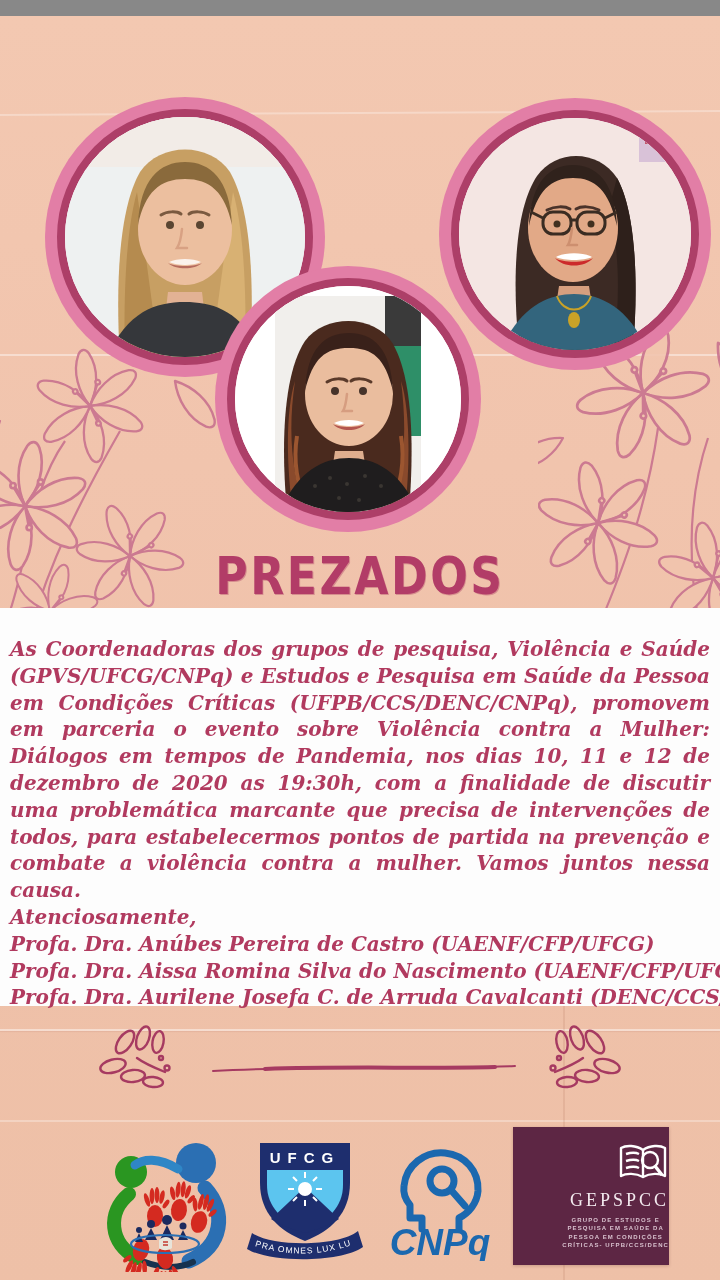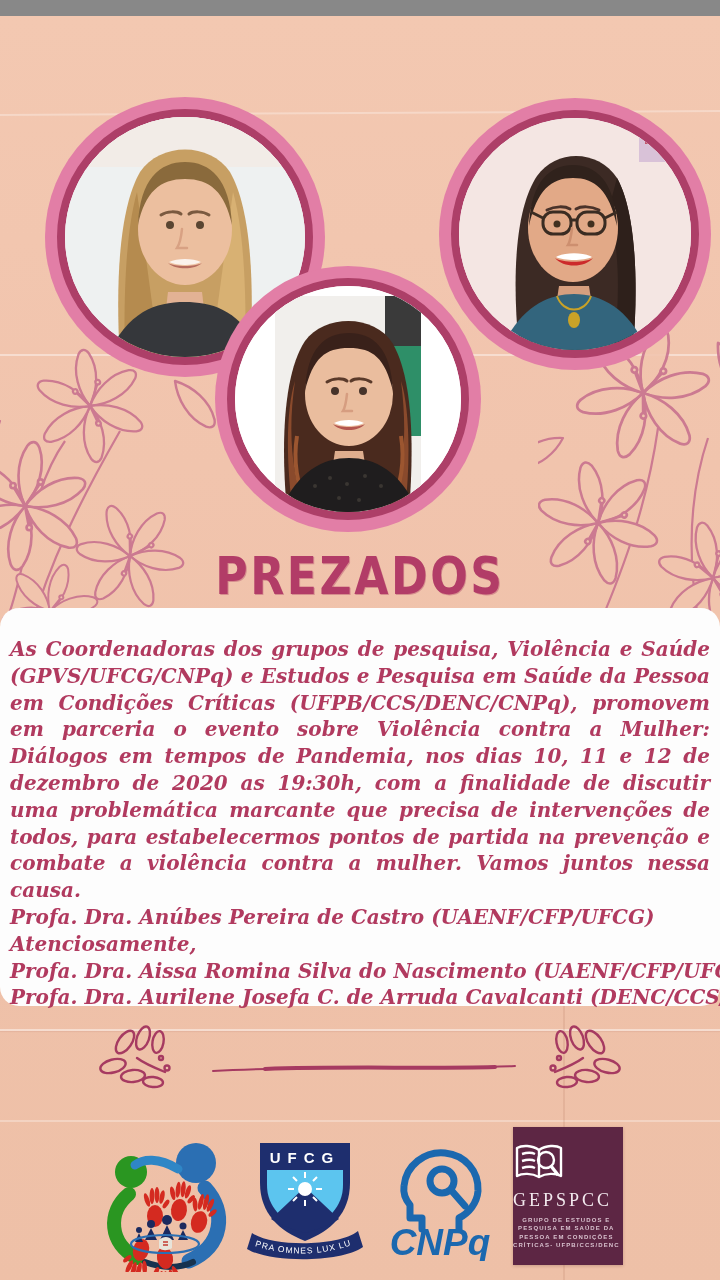--- a/index.html
+++ b/index.html
@@ -36,34 +36,34 @@
     font-weight:800;font-size:52px;line-height:1;letter-spacing:3px;
     color:#b23c67;transform:scaleX(.85);
     text-shadow:1px 1px 0 rgba(164,44,86,.35);
   }
   
   .panel{
     position:absolute;z-index:2;left:0;top:592px;width:720px;height:398px;
     background:#fdfdfd;box-sizing:border-box;padding:28px 10px 0 10px;
     color:#b13a5f;
     font-family:"DejaVu Serif","Liberation Serif",serif;
-    font-style:italic;font-weight:bold;font-size:20px;line-height:26.8px;border-radius:19px;
+    font-style:italic;font-weight:bold;font-size:20px;line-height:26.8px;
   }
   .panel p{margin:0;text-align:justify;}
   .msg-line{text-align:left;white-space:nowrap;}
   
   .divider{position:absolute;z-index:2;left:95px;top:1008px;pointer-events:none;}
   
   .logo{position:absolute;z-index:2;}
   .logo.gpvs{left:93px;top:1116px;}
   .logo.ufcg{left:246px;top:1121px;}
   .logo.cnpq{left:375px;top:1127px;}
   .logo.gepspcc{
-    left:513px;top:1111px;width:110px;height:138px;background:#5d2644;
-    display:flex;flex-direction:column;align-items:flex-start;justify-content:center;
+    left:513px;top:1111px;width:156px;height:138px;background:#5d2644;
+    display:flex;flex-direction:column;align-items:flex-end;justify-content:center;
     box-shadow:0 1px 3px rgba(90,40,40,.25);
   }
   .gepspcc-acronym{
     font-family:"Liberation Serif",serif;color:#f3eaef;font-size:18px;
     letter-spacing:3px;margin-top:5px;font-weight:normal;
   }
   .gepspcc-caption{margin-top:5px;text-align:center;}
   .gepspcc-caption div{
     font-size:6px;font-weight:bold;letter-spacing:1.1px;color:#d9c2cf;line-height:8.5px;
   }
@@ -197,22 +197,22 @@
       <path d="M42,232 C60,190 88,176 115,176 C142,176 170,190 188,232 Z" fill="#33657d"></path>
       <path d="M98,178 C104,196 126,196 132,178" stroke="#c9a227" stroke-width="2" fill="none"></path>
       <ellipse cx="115" cy="202" rx="6" ry="8" fill="#c9a227"></ellipse>
     </svg>
   </div>
 
   <div class="title">PREZADOS</div>
 
   <div class="panel">
     <p>As Coordenadoras dos grupos de pesquisa, Violência e Saúde (GPVS/UFCG/CNPq) e Estudos e Pesquisa em Saúde da Pessoa em Condições Críticas (UFPB/CCS/DENC/CNPq), promovem em parceria o evento sobre Violência contra a Mulher: Diálogos em tempos de Pandemia, nos dias 10, 11 e 12 de dezembro de 2020 as 19:30h, com a finalidade de discutir uma problemática marcante que precisa de intervenções de todos, para estabelecermos pontos de partida na prevenção e combate a violência contra a mulher. Vamos juntos nessa causa.</p>
+    <div class="msg-line">Atenciosamente,</div>
     <div class="msg-line">Profa. Dra. Anúbes Pereira de Castro (UAENF/CFP/UFCG)</div>
-    <div class="msg-line">Atenciosamente,</div>
     <div class="msg-line">Profa. Dra. Aissa Romina Silva do Nascimento (UAENF/CFP/UFCG)</div>
     <div class="msg-line">Profa. Dra. Aurilene Josefa C. de Arruda Cavalcanti (DENC/CCS/UFPB)</div>
   </div>
 
   <svg class="divider" width="530" height="84" viewBox="0 0 530 84">
     <g stroke="#a63a61" fill="none" stroke-width="2.4" stroke-linecap="round">
       <path d="M118,47 C220,41 330,46 420,42" stroke-width="2"></path>
       <path d="M170,45 C250,42 330,45 400,43" stroke-width="4"></path>
       <g id="sprig">
         <path d="M70,48 C60,44 50,40 42,34"></path>

